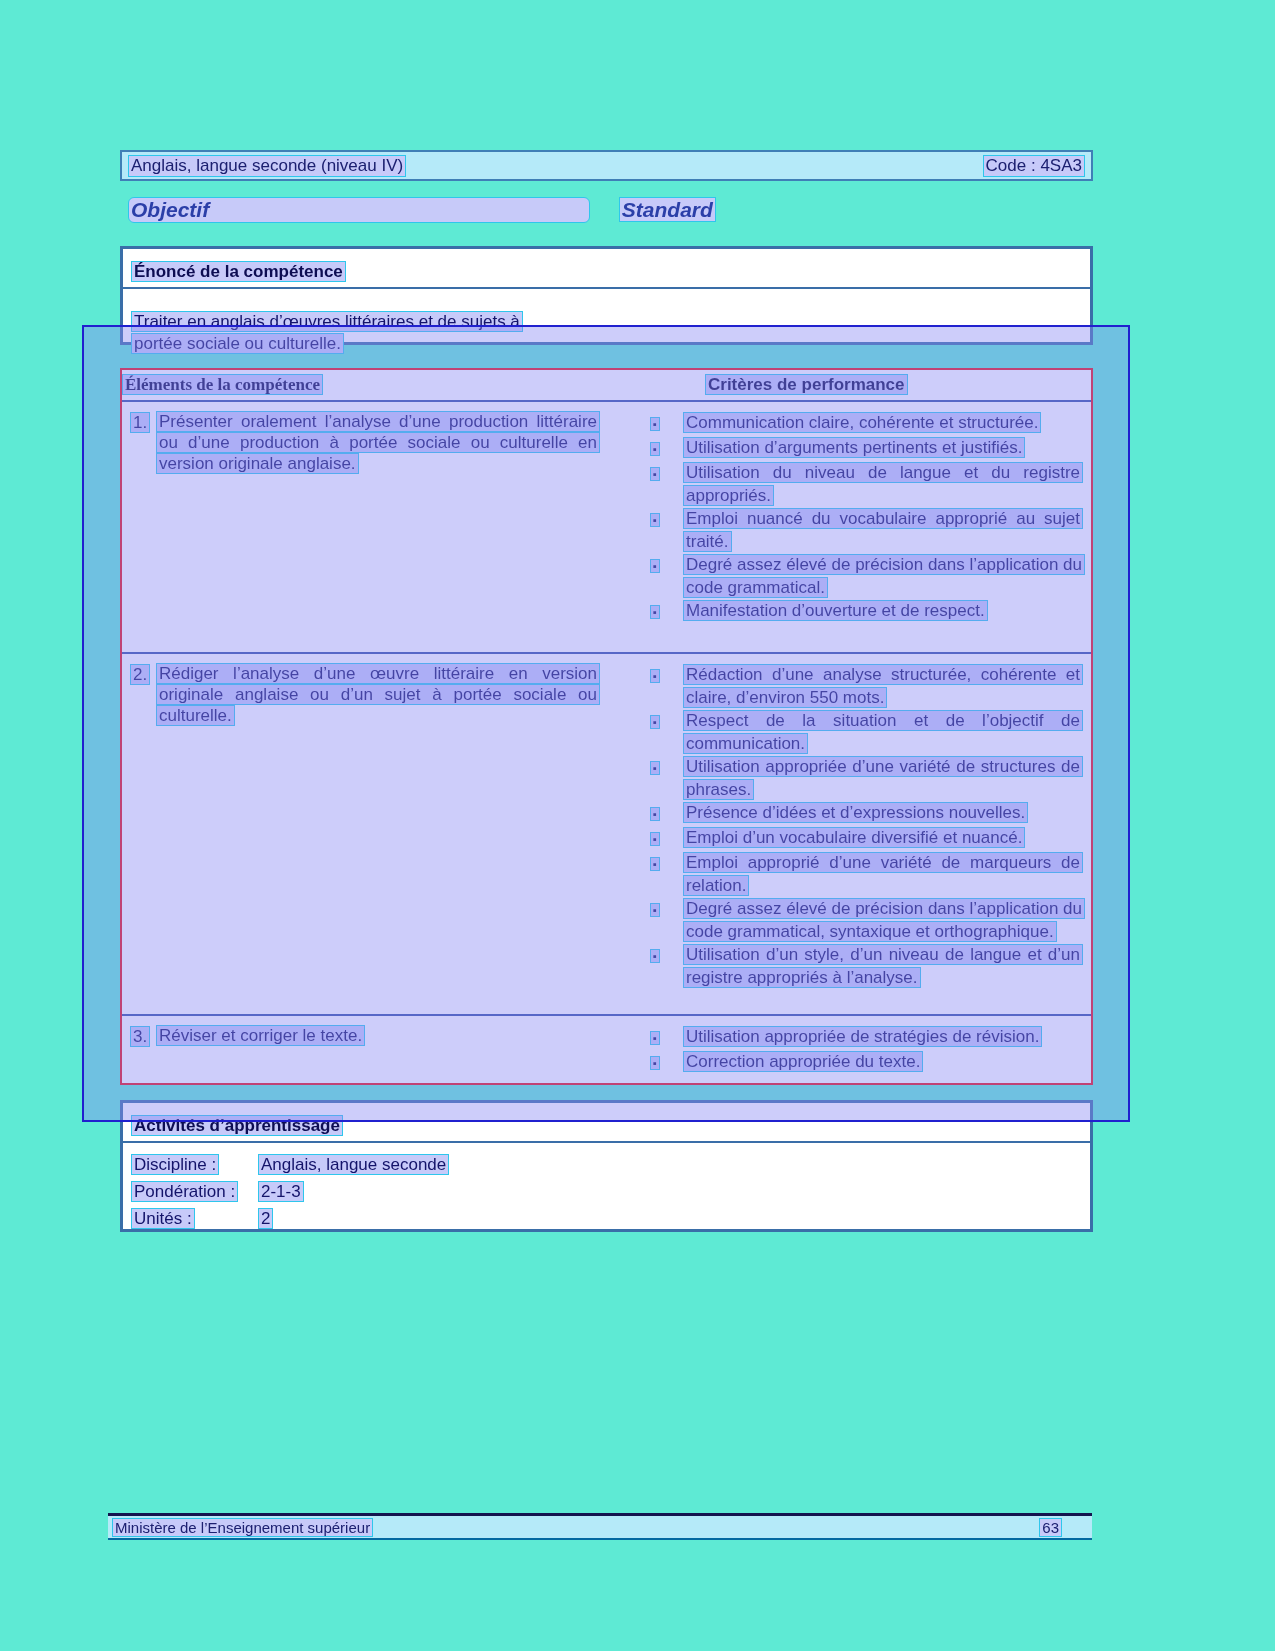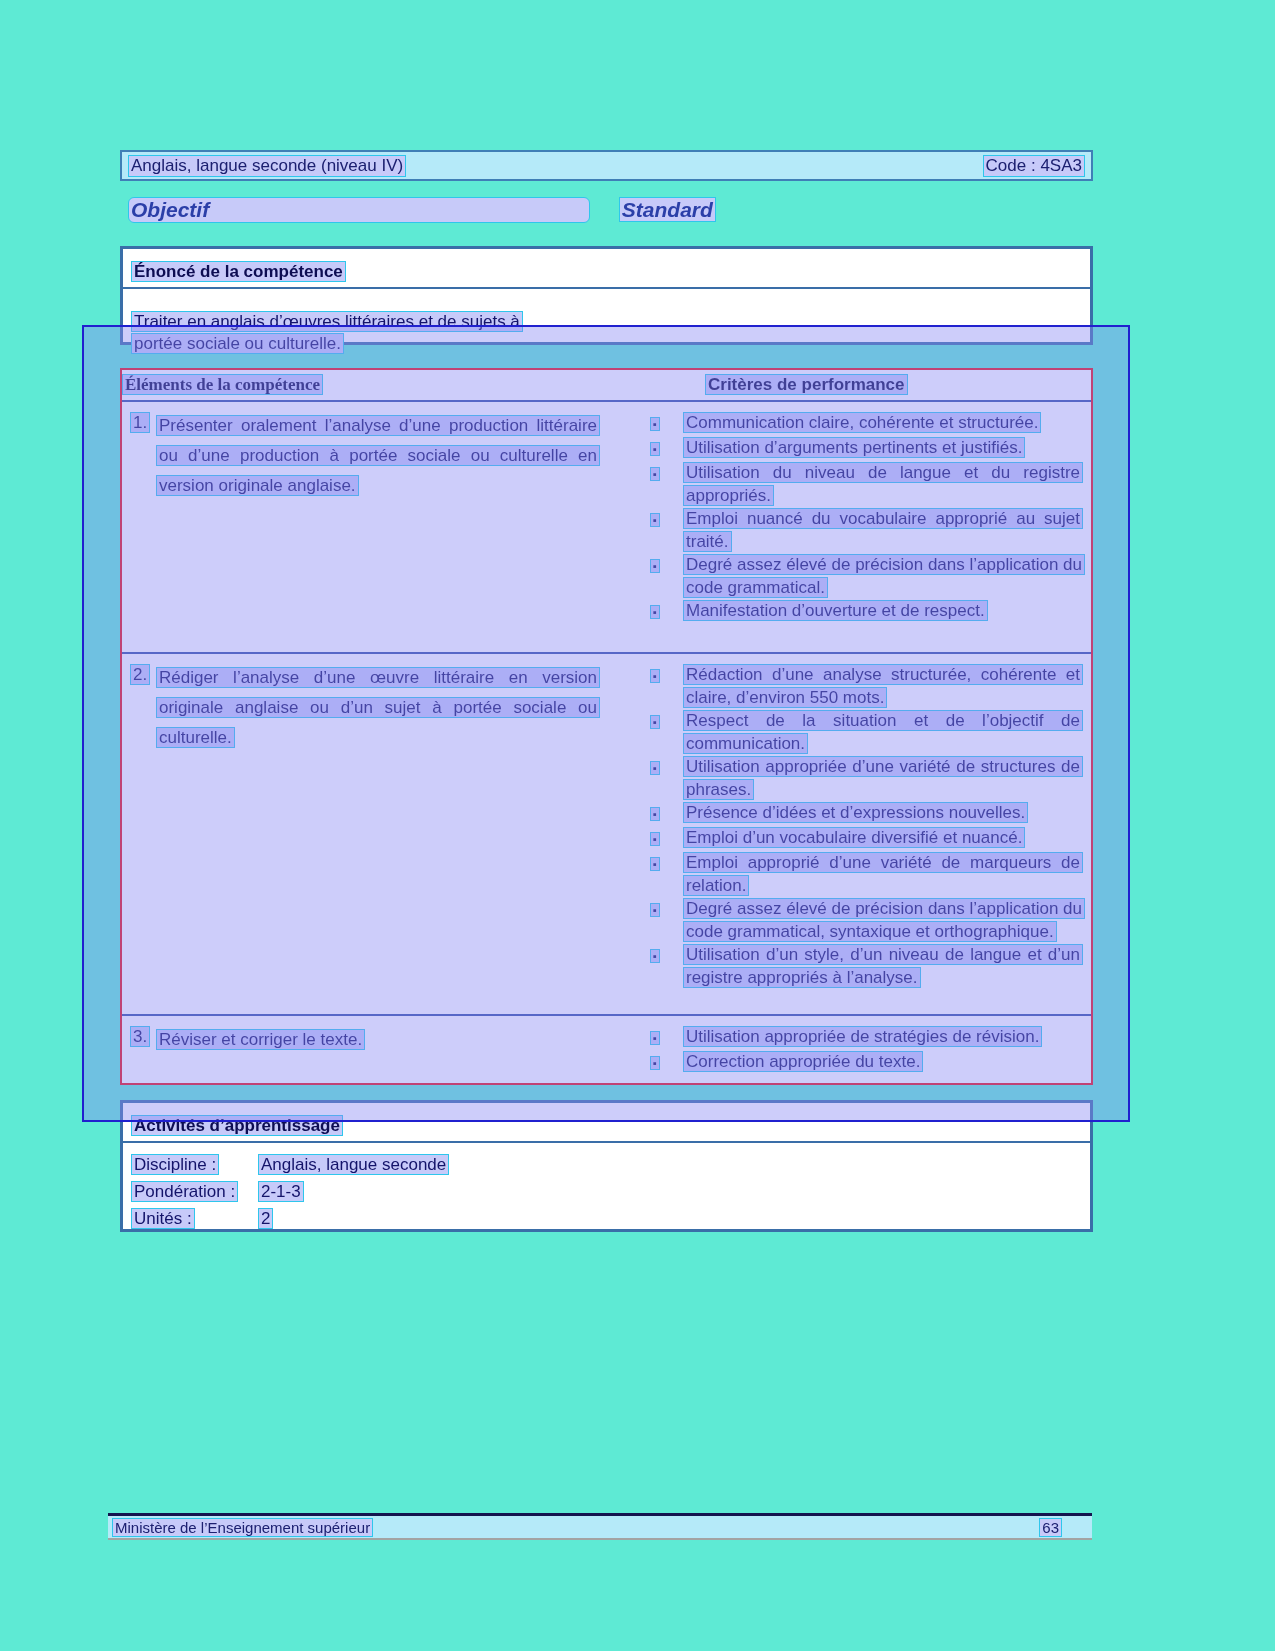--- a/index.html
+++ b/index.html
@@ -32,34 +32,34 @@
       font-weight:bold;color:#0d0d52;}
   .t-head .h1{width:567px;box-sizing:border-box;font-family:Liberation Serif, serif;}
   .t-head .h2{flex:1;padding-left:16px;}
   .t-row{display:flex;}
   .t-row + .t-row{border-top:2px solid #3350a8;}
   .row-1{min-height:250px;}
   .row-2{min-height:360px;}
   .row-3{min-height:64px;}
   .cell-el{width:500px;padding:9px 22px 8px 8px;display:flex;align-items:flex-start;box-sizing:border-box;}
   .cell-el .num{width:26px;flex:none;line-height:23px;}
-  .cell-el .el-text{flex:1;text-align:justify;line-height:30px;}
+  .cell-el .el-text{flex:1;text-align:justify;line-height:21px;}
   .cell-cr{flex:1;padding:9px 8px 8px 28px;box-sizing:border-box;}
   .cr-item{display:flex;align-items:flex-start;}
   .marker{width:21px;flex:none;margin-right:12px;line-height:23px;}
   .bullet-glyph{font-size:11px;}
   .cr-text{flex:1;text-align:justify;line-height:23px;}
 
   .activites-box{top:1100px;height:132px;}
   .act-fields{padding:8px 8px 0;font-size:17px;}
   .act-field{display:flex;line-height:27px;}
   .act-field .lbl{width:127px;flex:none;}
 
   .footer-bar{position:absolute;left:108px;top:1513px;width:984px;height:27px;
-      background:#b5eaf9;border-top:3px solid #14144e;border-bottom:2px solid #a3a3a3;
+      background:#b5eaf9;border-top:3px solid #14144e;border-bottom:2px solid #0369a1;
       display:flex;align-items:center;justify-content:space-between;
       padding:0 30px 0 4px;font-size:15px;color:#1c2070;box-sizing:border-box;text-align:right;}
 
   
   .overlay{position:absolute;left:82px;top:325px;width:1048px;height:797px;
       background:rgba(137,137,242,0.42);border:2px solid #2020cf;
       pointer-events:none;z-index:10;box-sizing:border-box;}
 </style>
 </head>
 <body>

